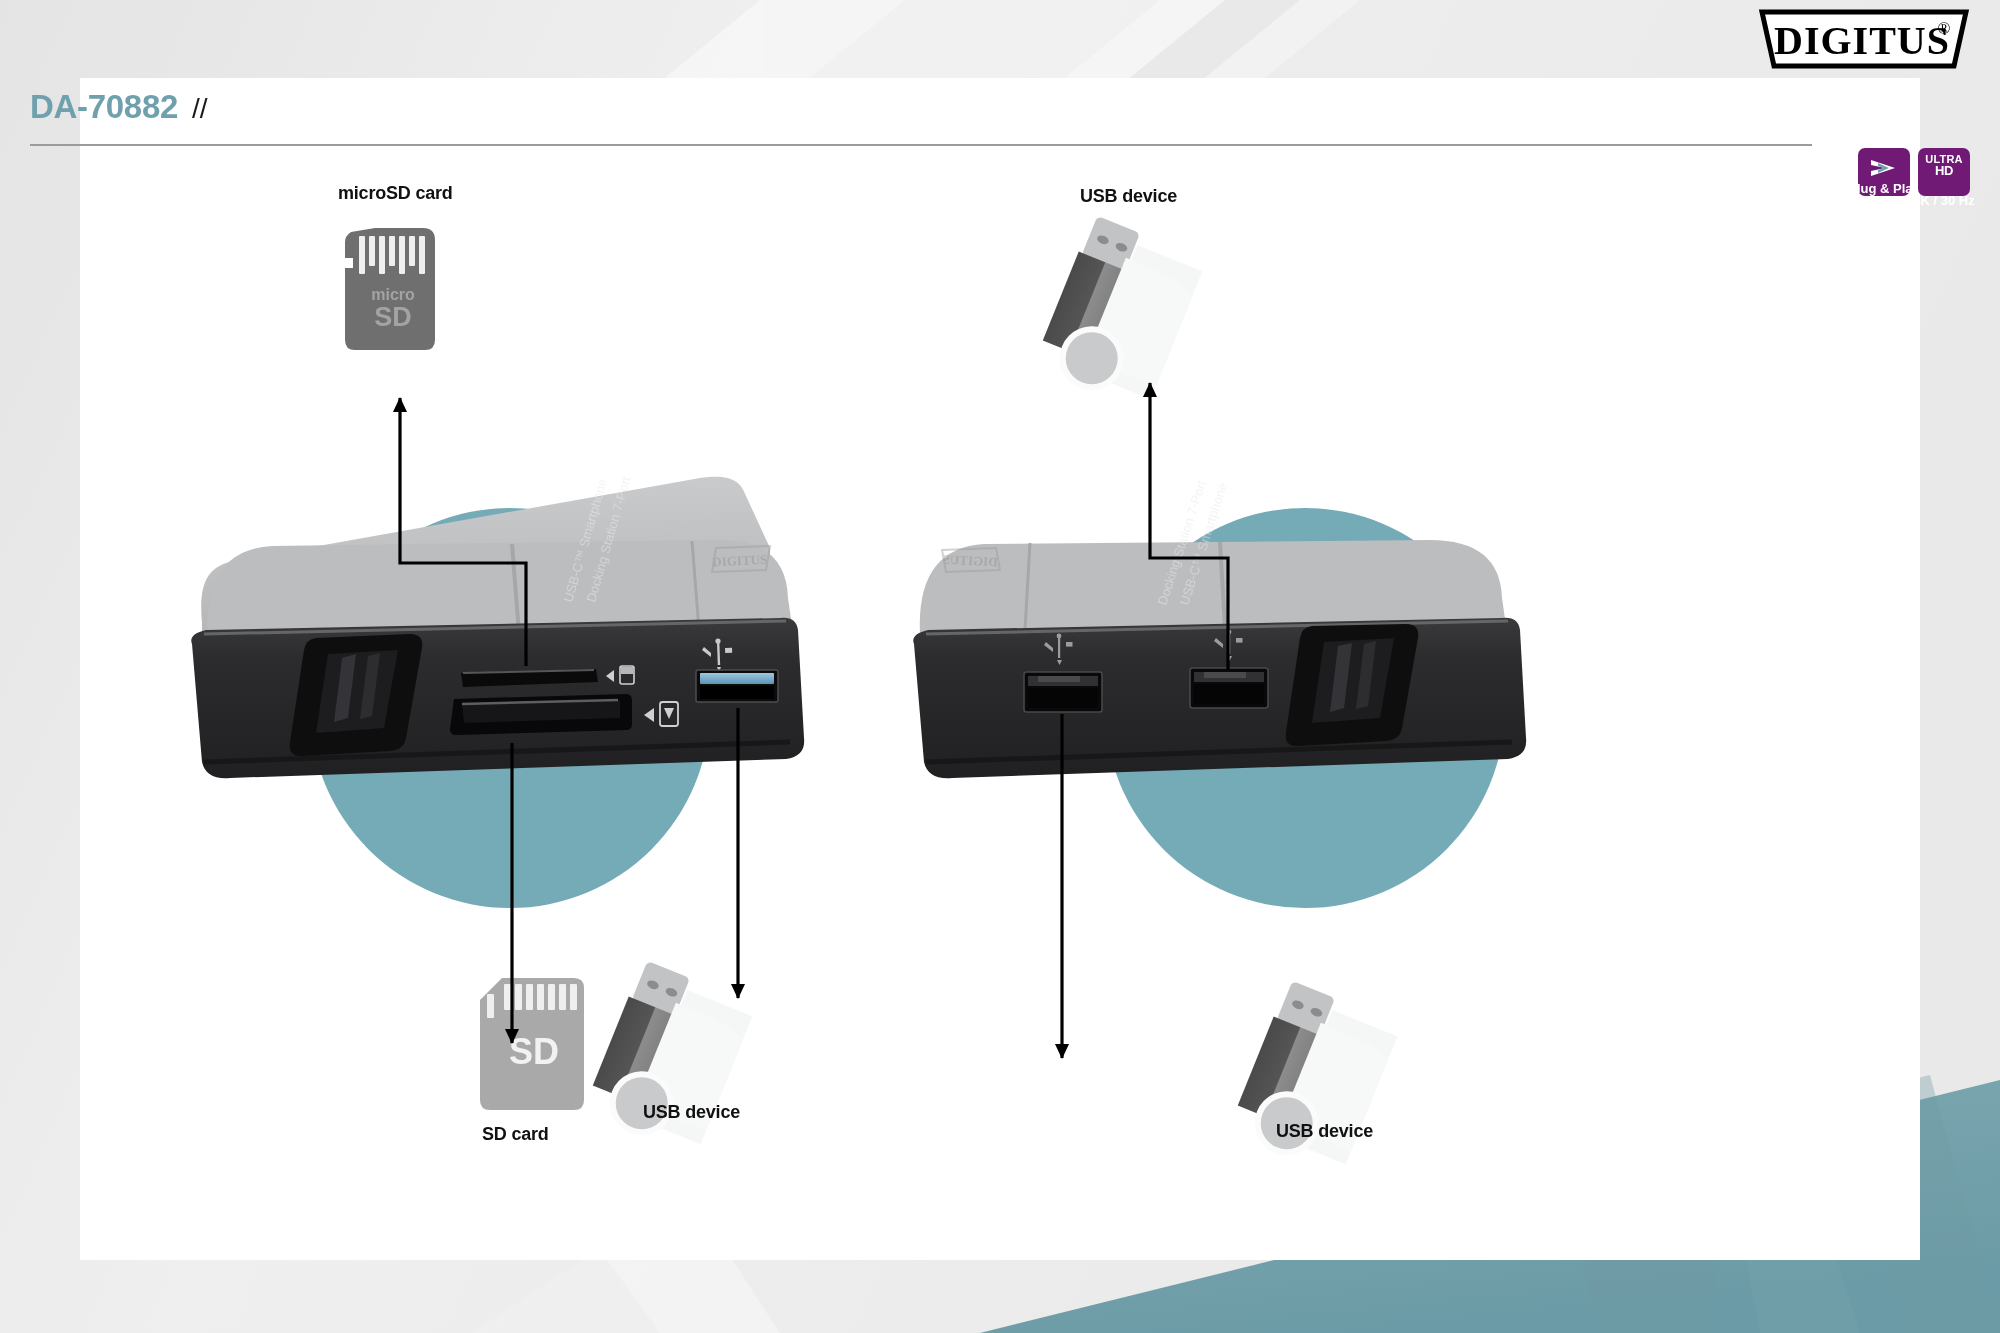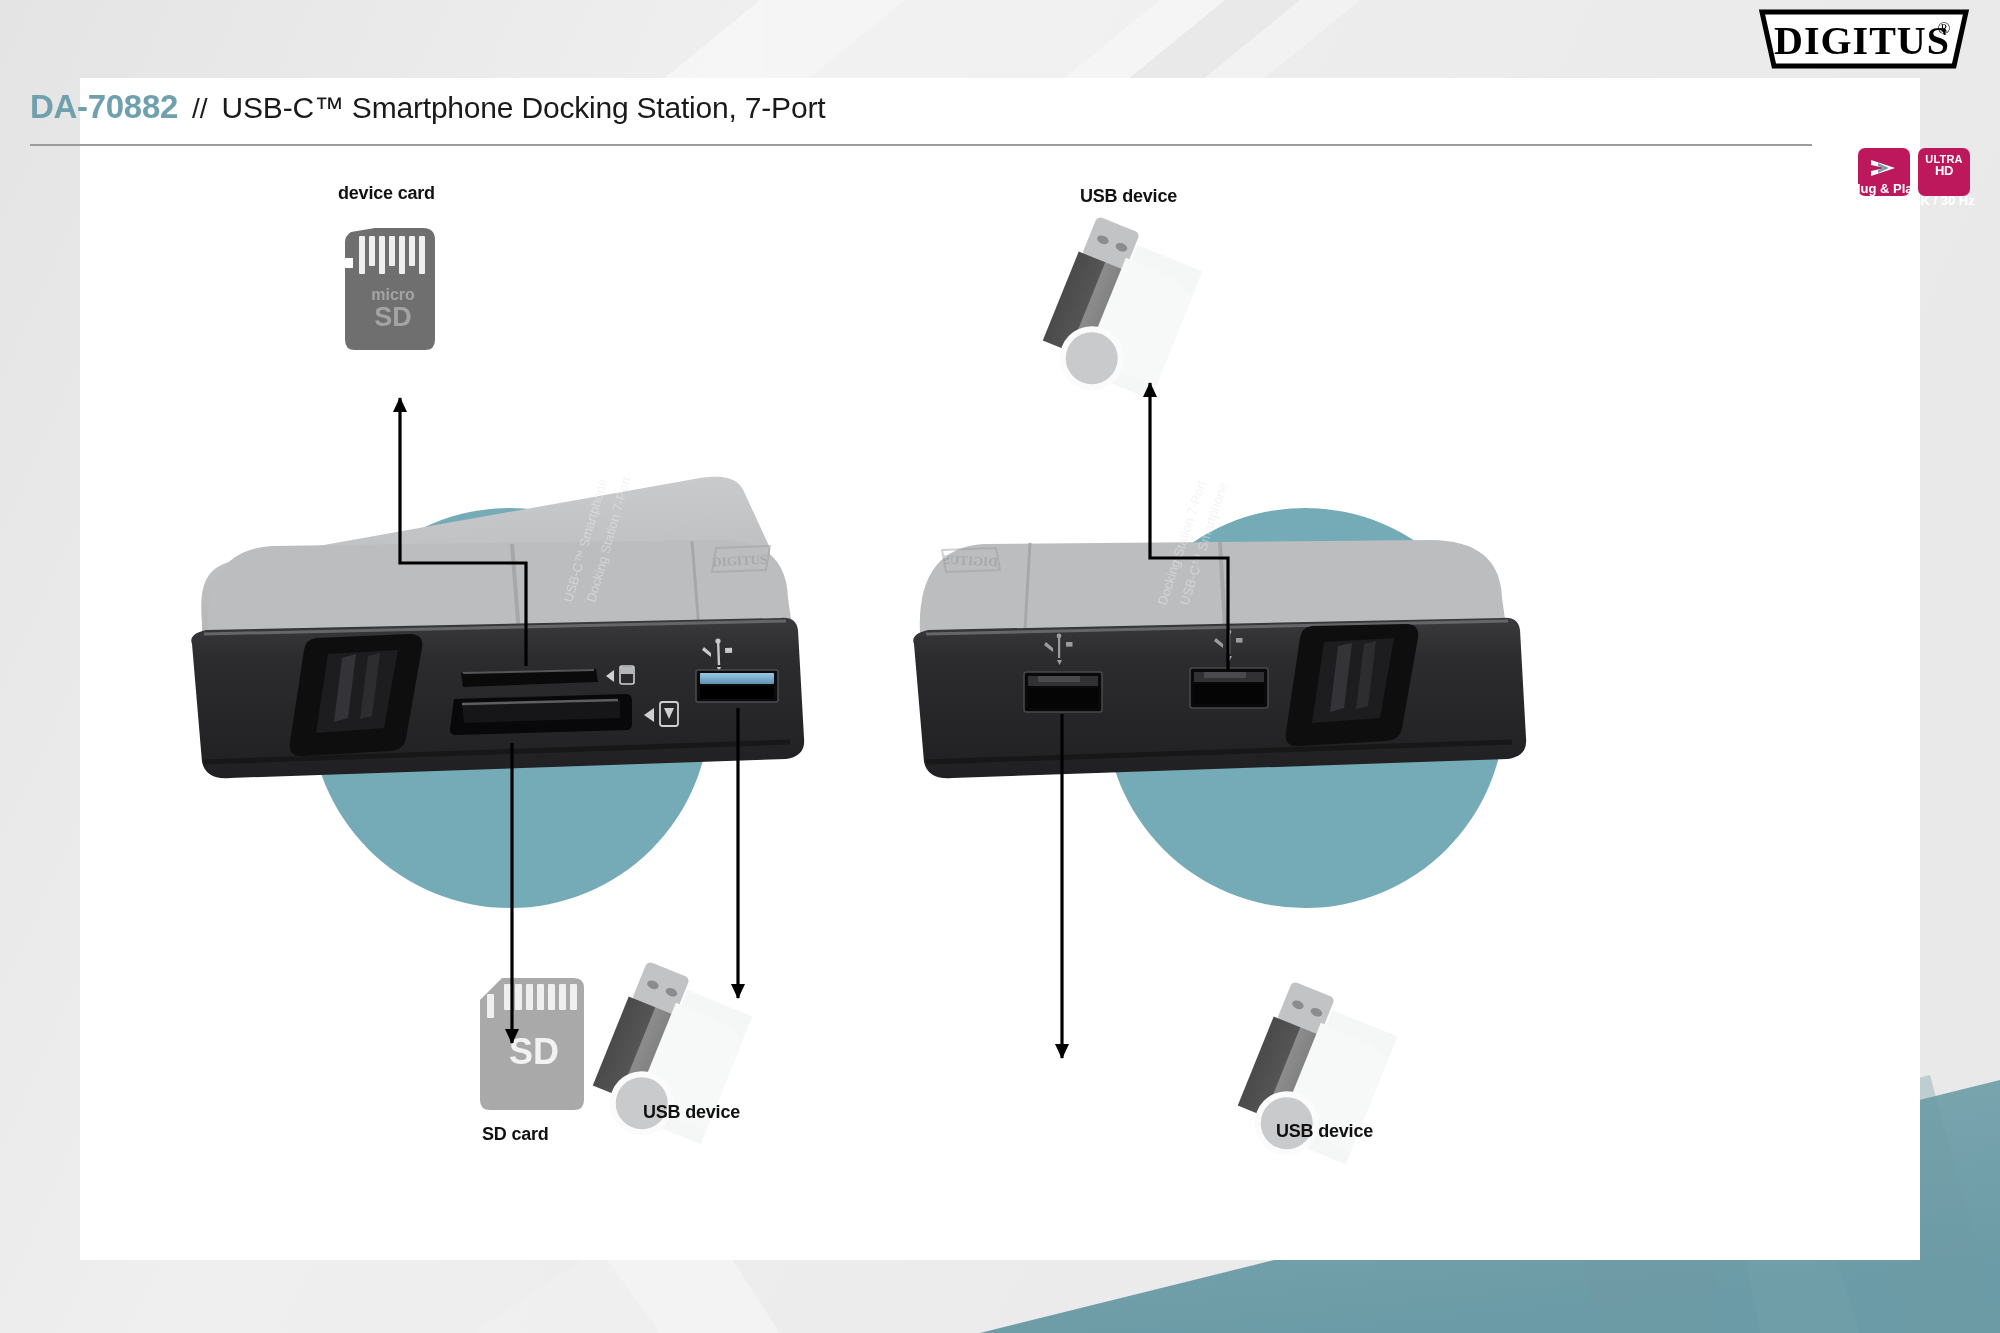--- a/index.html
+++ b/index.html
@@ -36,21 +36,21 @@
   #brand-logo { position:absolute; right:30px; top:8px; width:212px; height:62px; }
   #brand-logo svg { display:block; }
 
   
   #feature-badges {
     position:absolute; right:30px; top:148px;
     display:flex; gap:8px;
   }
   .badge {
     width:52px; height:48px; border-radius:7px;
-    background:#be185d;
+    background:#701a75;
     display:flex; flex-direction:column; align-items:center; justify-content:flex-start;
     padding-top:4px; color:#ffffff;
   }
   .badge-caption { font-size:13px; font-weight:bold; line-height:1; margin-top:auto; margin-bottom:5px; white-space:nowrap; }
   .badge-hd-top { font-size:11px; font-weight:bold; line-height:1.0; letter-spacing:0.2px; }
   .badge-hd-big { font-size:13px; font-weight:bold; line-height:0.95; letter-spacing:-0.5px; }
   .badge-divider { width:36px; height:1px; background:rgba(255,255,255,.75); margin:2px 0 1px; }
   .badge-pnp-icon { margin-top:6px; }
 
   
@@ -107,21 +107,20 @@
     </g>
   </svg>
 </div>
 
 <div id="content-card"></div>
 
 <div id="header" style="z-index:5;">
   <div id="title-row">
     <span id="model-number">DA-70882</span>
     <span style="font-size:28px;color:#1a1a1a;">//</span>
-    <span id="product-name">USB-C™ Smartphone Docking Station, 7-Port</span>
   </div>
   <div id="title-rule"></div>
 </div>
 
 <div id="brand-logo" style="z-index:6;">
   <svg width="212" height="62" viewBox="0 0 212 62" xmlns="http://www.w3.org/2000/svg">
     <polygon points="4,4 208,4 196,58 16,58" fill="#ffffff" stroke="#000000" stroke-width="5"></polygon>
     <text x="104" y="46" text-anchor="middle" font-family="'Liberation Serif', serif" font-size="40" font-weight="bold" letter-spacing="1" fill="#000000">DIGITUS</text>
     <text x="186" y="26" text-anchor="middle" font-family="'Liberation Serif', serif" font-size="17" fill="#000000">®</text>
   </svg>
@@ -454,21 +453,21 @@
       <path d="M 432,665 L 432,965" marker-end="url(#arrowHead)"></path>
 
       <path d="M 658,630 L 658,920" marker-end="url(#arrowHead)"></path>
 
       <path d="M 1148,592 L 1148,480 L 1070,480 L 1070,305" marker-end="url(#arrowHead)"></path>
 
       <path d="M 982,636 L 982,980" marker-end="url(#arrowHead)"></path>
     </g>
   </svg>
 
-  <div class="callout-label" style="left:258px; top:105px;">device card</div>
+  <div class="callout-label" style="left:258px; top:105px;">microSD card</div>
 
   <div class="callout-label" style="left:402px; top:1046px;">SD card</div>
 
   <div class="callout-label" style="left:563px; top:1024px;">USB device</div>
 
   <div class="callout-label" style="left:1000px; top:108px;">USB device</div>
 
   <div class="callout-label" style="left:1196px; top:1043px;">USB device</div>
 </div>
 

